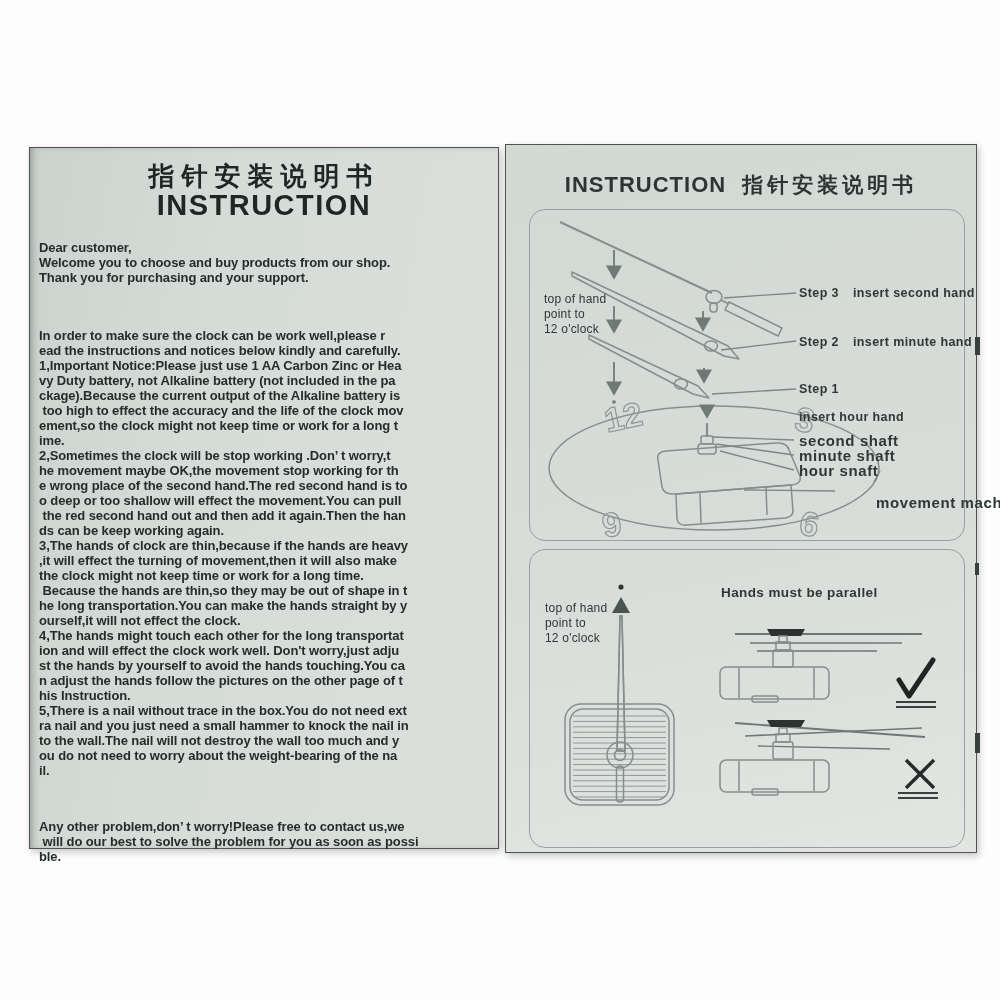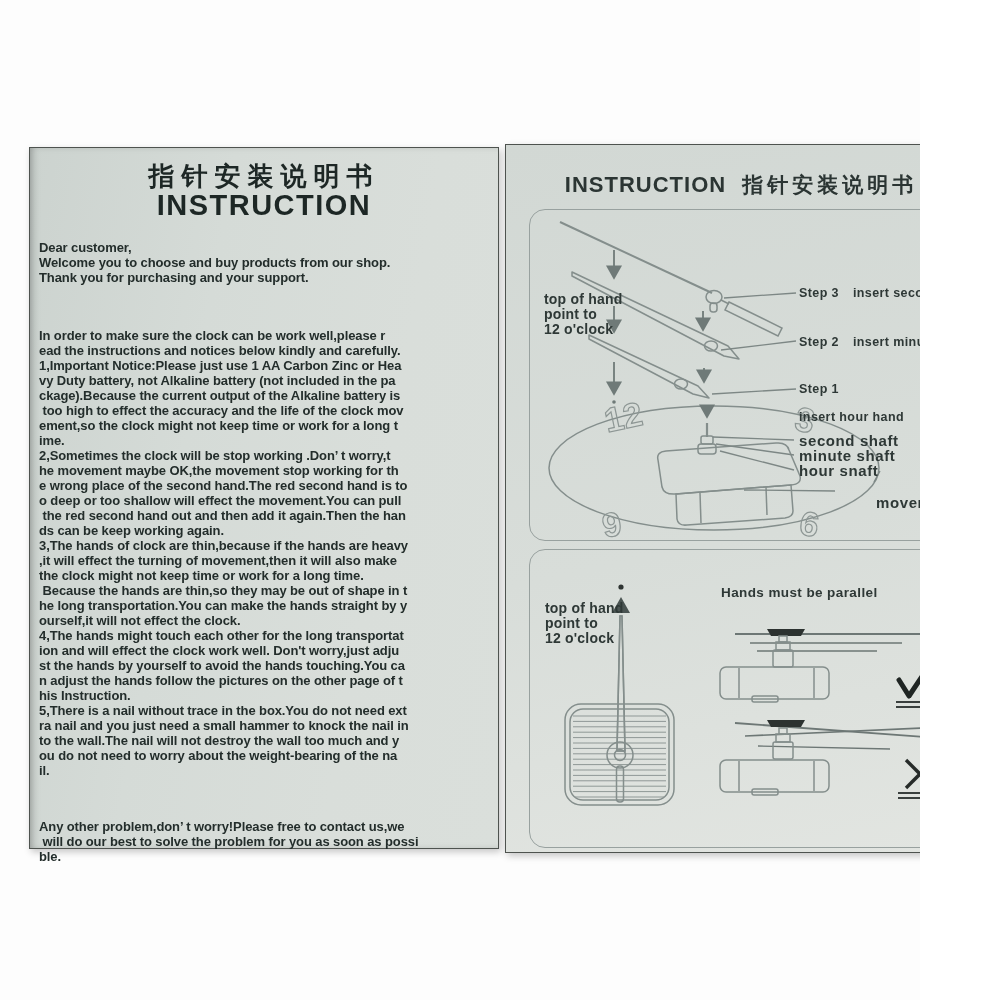--- a/index.html
+++ b/index.html
@@ -1,16 +1,16 @@
 <!DOCTYPE html>
 <html><head>
 <meta charset="utf-8">
 <style>
   html,body{margin:0;padding:0;background:#ffffff;}
-  .stage{position:relative;width:920px;height:1000px;background:#fdfdfd;overflow:hidden;
+  .stage{position:relative;width:1000px;height:1000px;background:#fdfdfd;overflow:hidden;
          font-family:"Liberation Sans","DejaVu Sans",sans-serif;}
   .page{position:absolute;border:1.6px solid #4e534f;box-shadow:2px 3px 7px rgba(0,0,0,.22);}
   .page-left{left:29px;top:147px;width:468px;height:700px;
     background:linear-gradient(100deg,#ccd3cf 0%,#d5dbd7 35%,#d9ded A 70%,#dadfdb 100%);
     background:linear-gradient(100deg,#ccd3cf 0%,#d5dbd7 35%,#d9deda 70%,#dadfdb 100%);
     box-shadow:inset 5px 0 8px -4px rgba(0,0,0,.35),2px 3px 7px rgba(0,0,0,.22);}
   .page-right{left:505px;top:144px;width:470px;height:707px;
     background:linear-gradient(168deg,#d2d8d4 0%,#d8ddd9 55%,#e2e5e1 100%);}
   .title-cn{position:absolute;left:0;top:11px;width:100%;text-align:center;
     font-size:26px;font-weight:bold;letter-spacing:7px;color:#1d2725;}
@@ -25,21 +25,21 @@
     font-size:25px;font-weight:bold;letter-spacing:1px;color:#141d1b;}
   .r-header{position:absolute;left:0;top:26px;width:100%;display:flex;justify-content:center;
     align-items:baseline;gap:16px;color:#2b3533;font-weight:bold;}
   .r-header .en{font-size:22px;letter-spacing:1px;}
   .r-header .cn{font-size:21px;letter-spacing:4px;}
   .panel{position:absolute;border:1.5px solid #98a19f;border-radius:16px;}
   .panel-1{left:23px;top:64px;width:434px;height:330px;}
   .panel-2{left:23px;top:404px;width:434px;height:297px;}
   .panel svg{position:absolute;left:0;top:0;}
   .lineart{stroke:#848e8c;fill:none;stroke-width:1.5;}
-  .note{position:absolute;color:#2e3836;font-size:14px;font-weight:bold;line-height:15px;
+  .note{position:absolute;color:#2e3836;font-size:12px;font-weight:normal;line-height:15px;
     white-space:pre-line;letter-spacing:0.2px;}
   .note-1{left:37px;top:146px;}
   .note-2{left:39px;top:456px;}
   .step-row{position:absolute;display:flex;gap:14px;color:#2e3836;font-size:12.5px;
     font-weight:bold;letter-spacing:0.4px;white-space:nowrap;}
   .step-3{left:293px;top:141px;}
   .step-2{left:293px;top:190px;}
   .step-1{left:293px;top:237px;flex-direction:column;}
   .shaft-label{position:absolute;color:#2e3836;font-size:15px;font-weight:bold;
     letter-spacing:0.6px;white-space:nowrap;}

